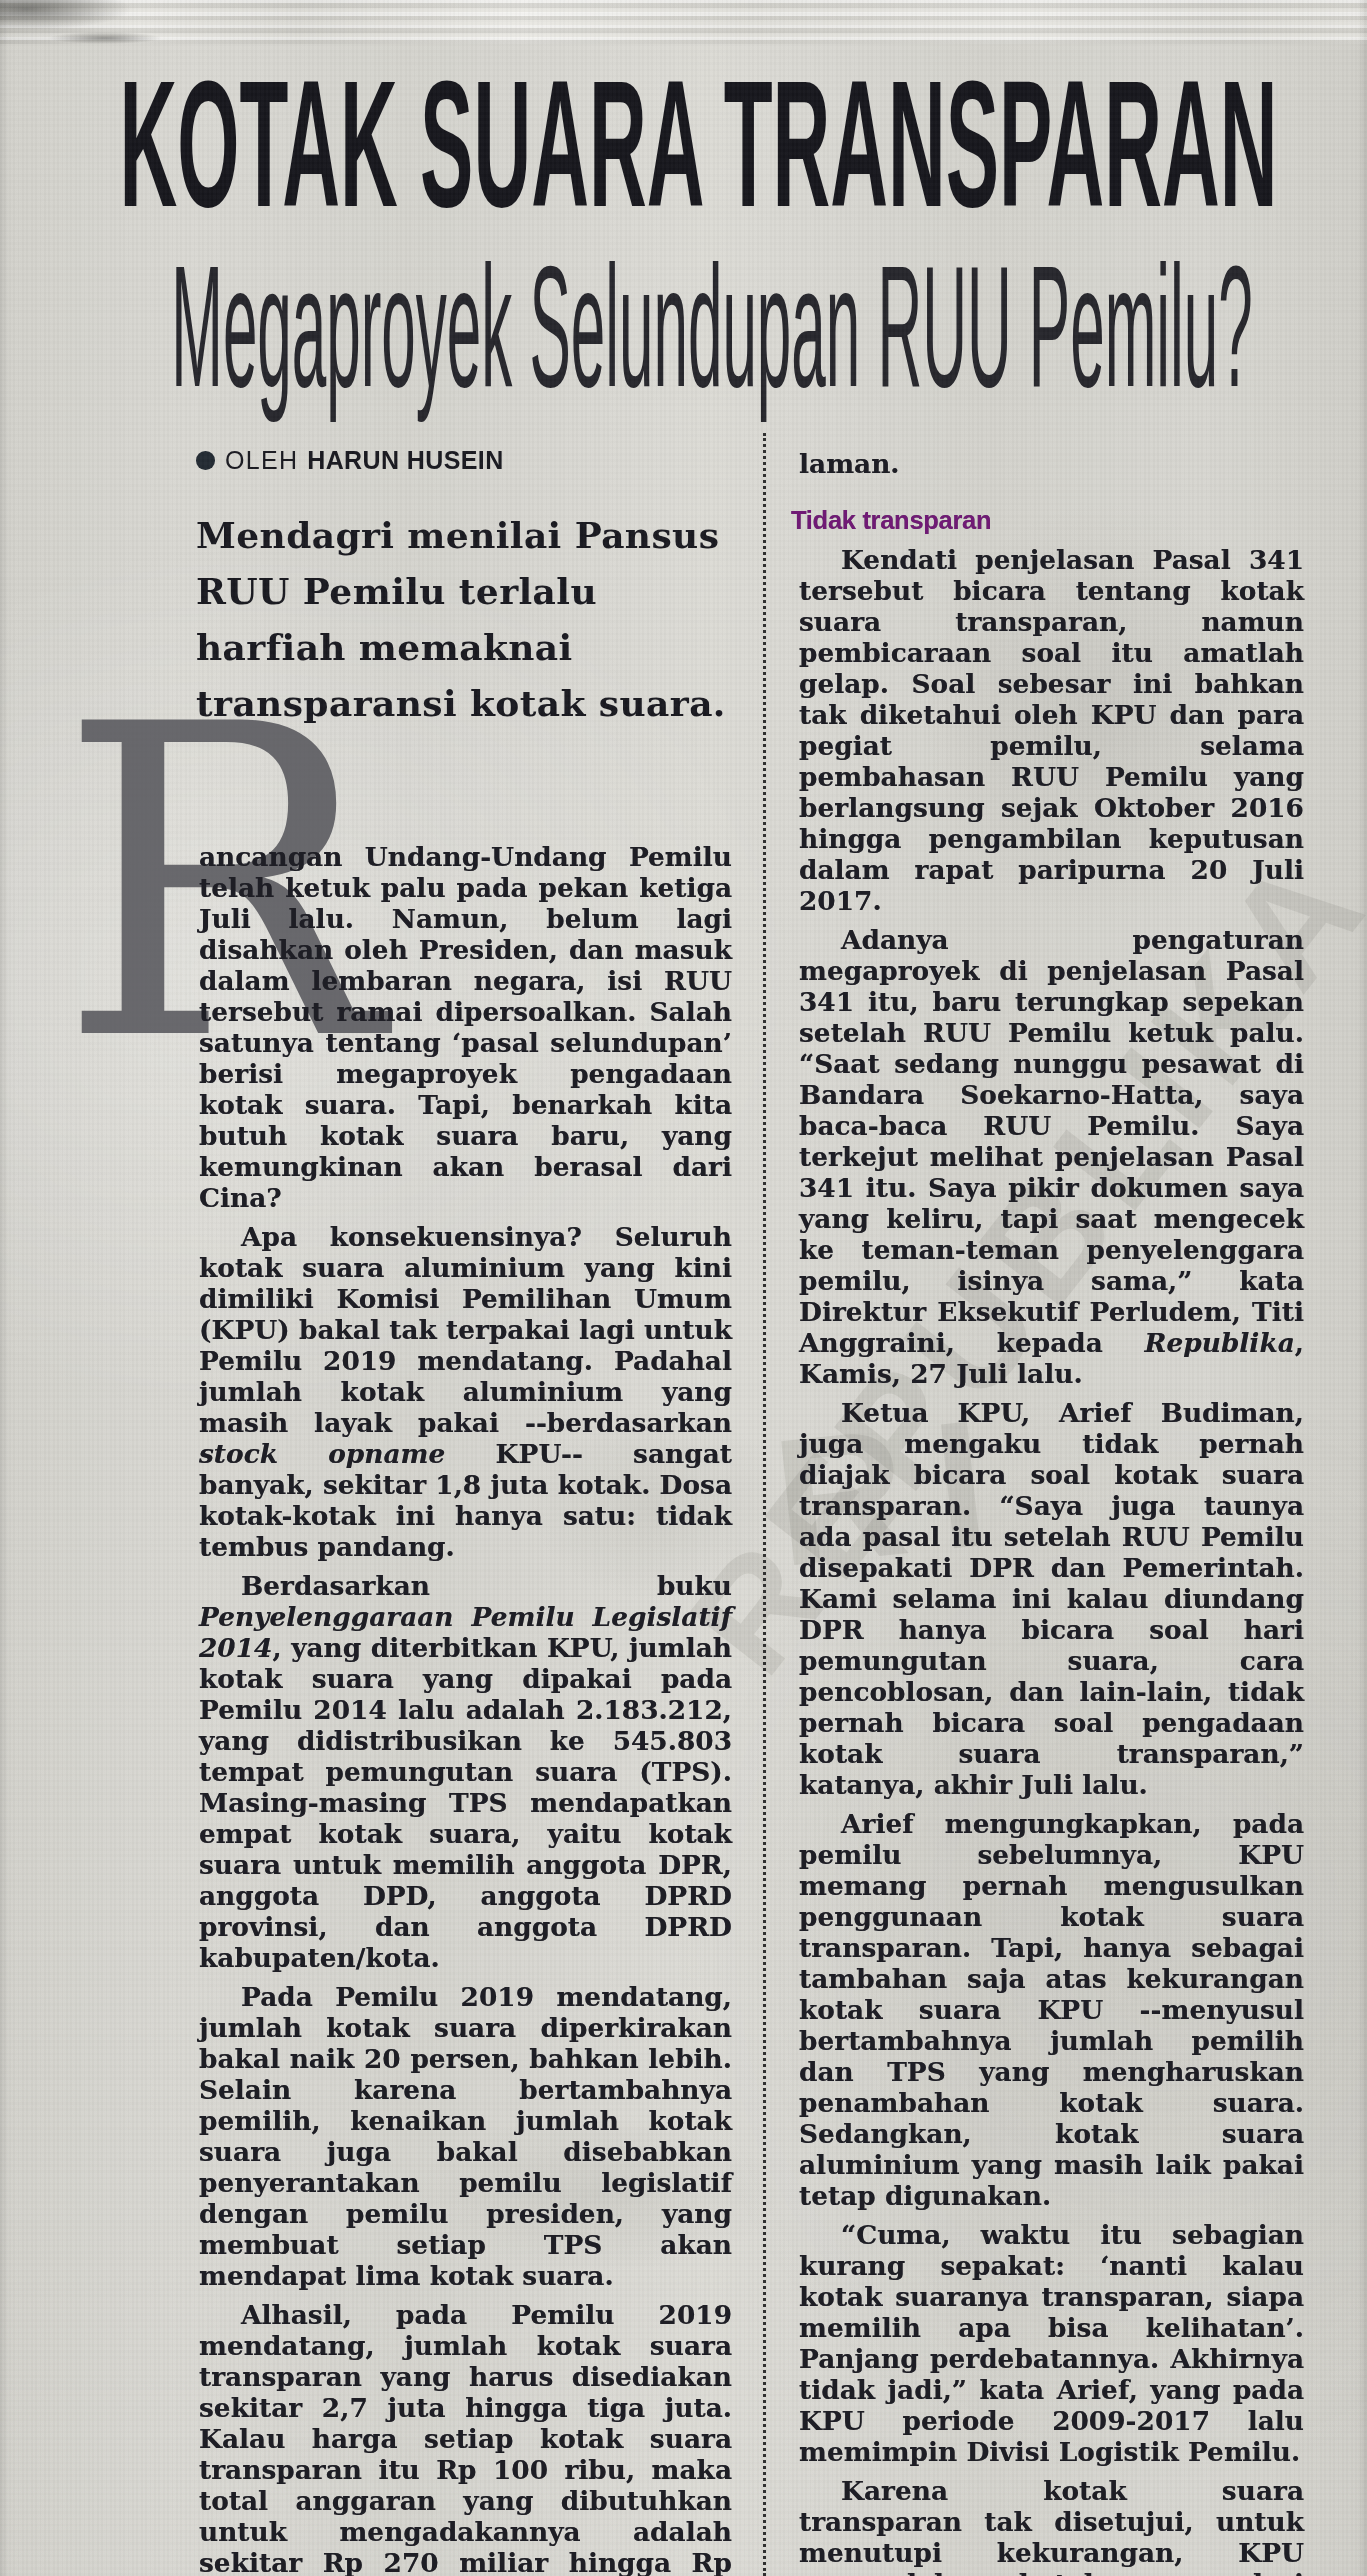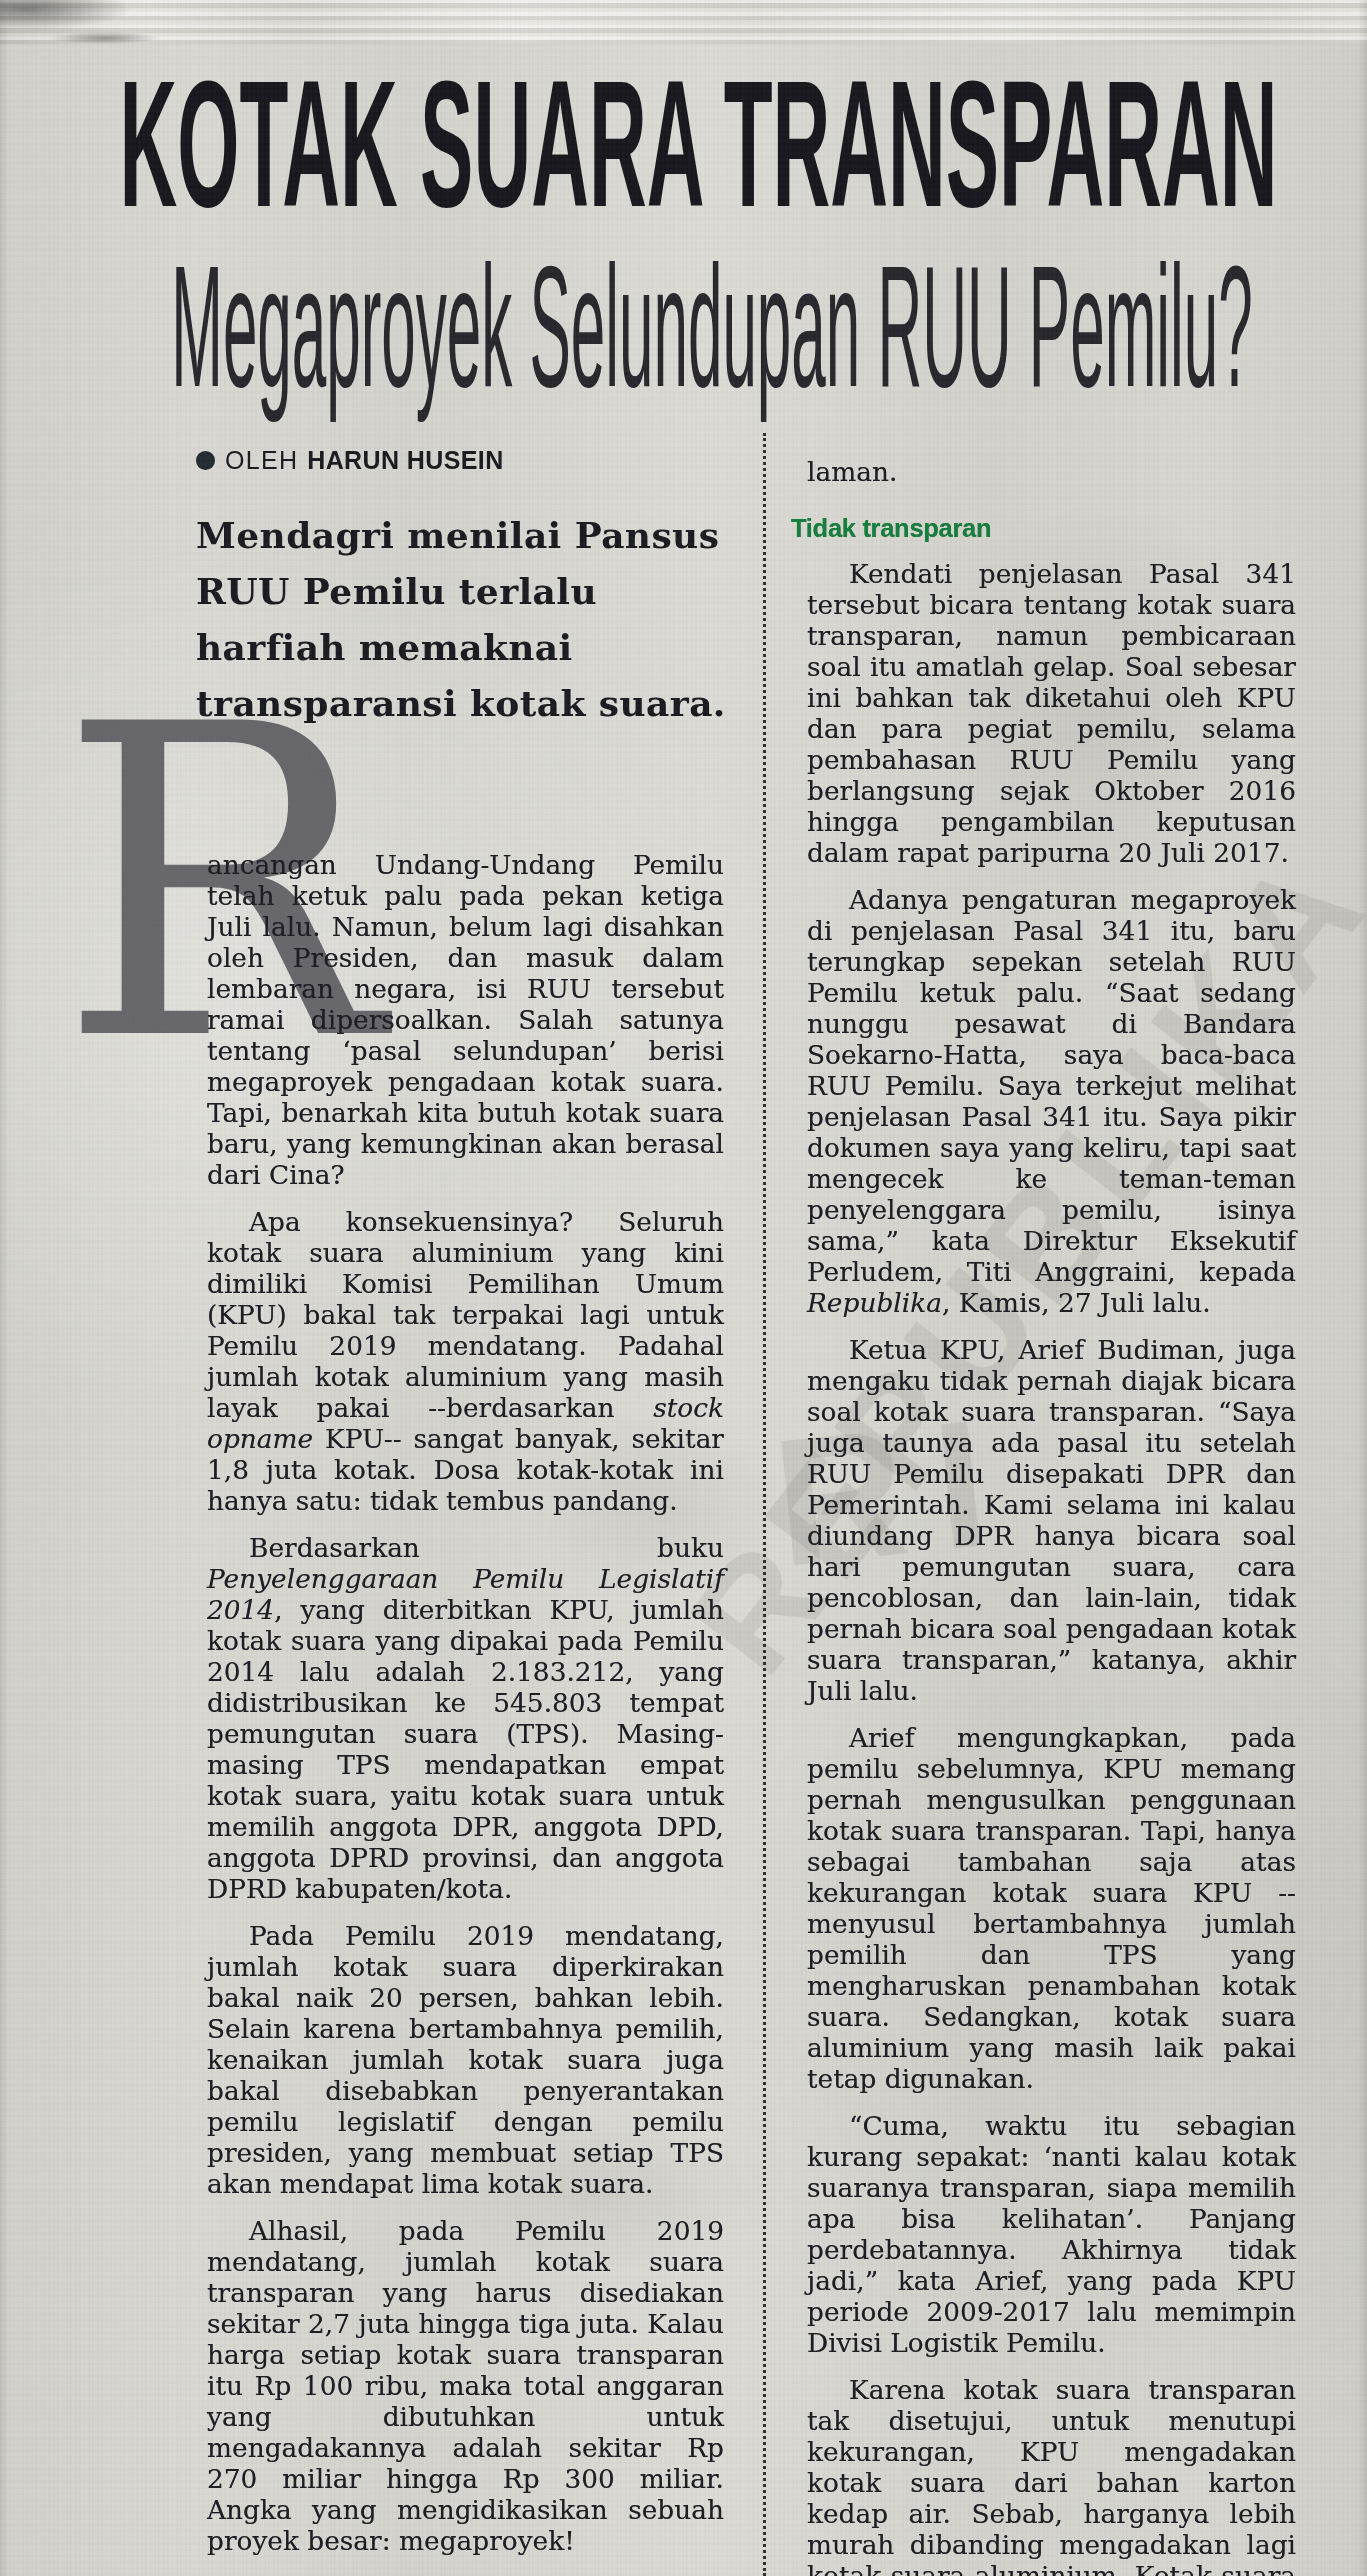--- a/index.html
+++ b/index.html
@@ -41,23 +41,23 @@
   
   .byline{left:196px;top:446px;width:493px;font-family:"Liberation Sans",sans-serif;font-size:25px;color:#191920;letter-spacing:1.3px;white-space:nowrap;}
   .byline .bullet{display:inline-block;width:18.5px;height:18.5px;border-radius:50%;background:#232b33;margin-right:10.6px;vertical-align:-0.9px;}
   .byline .prefix{font-weight:400;}
   .byline .author{font-weight:700;margin-left:8.8px;letter-spacing:0.4px;}
   .standfirst{left:196px;top:507px;width:543px;font-size:36px;line-height:56px;font-weight:700;letter-spacing:0.4px;color:#191920;text-align:left;}
   
   .dropcap{left:58px;top:669px;font-size:430px;line-height:1;font-weight:400;color:#4f4f55;opacity:0.82;z-index:1;}
   
   .col{position:absolute;text-align:justify;font-size:26.4px;line-height:31px;color:#1e1e25;z-index:2;text-shadow:0 0 0.4px rgba(30,30,37,0.55);}
-  .col p{margin:16px;}
+  .col p{margin:8px;font-weight:bold;}
   .col p.indent{text-indent:42px;}
-  .col p.subhead{font-family:"Liberation Sans",sans-serif;font-weight:700;font-size:25.5px;line-height:28px;margin:27px 0 9.7px 0;text-align:left;letter-spacing:-0.3px;color:#15803d;text-indent:0;}
+  .col p.subhead{font-family:"Liberation Sans",sans-serif;font-weight:700;font-size:25.5px;line-height:28px;margin:27px 0 9.7px 0;text-align:left;letter-spacing:-0.3px;color:#701a75;text-indent:0;}
   .col .it{font-style:italic;}
   .col-left{left:191px;top:833px;width:549px;}
   .col-right{left:791px;top:440px;width:521px;}
   .divider{left:763px;top:433px;height:2143px;width:0;border-left:3.5px dotted #2d2d2d;}
 </style>
 </head>
 <body>
 
 <div class="abs top-strip"></div>
 <div class="abs top-smudge-left"></div>

